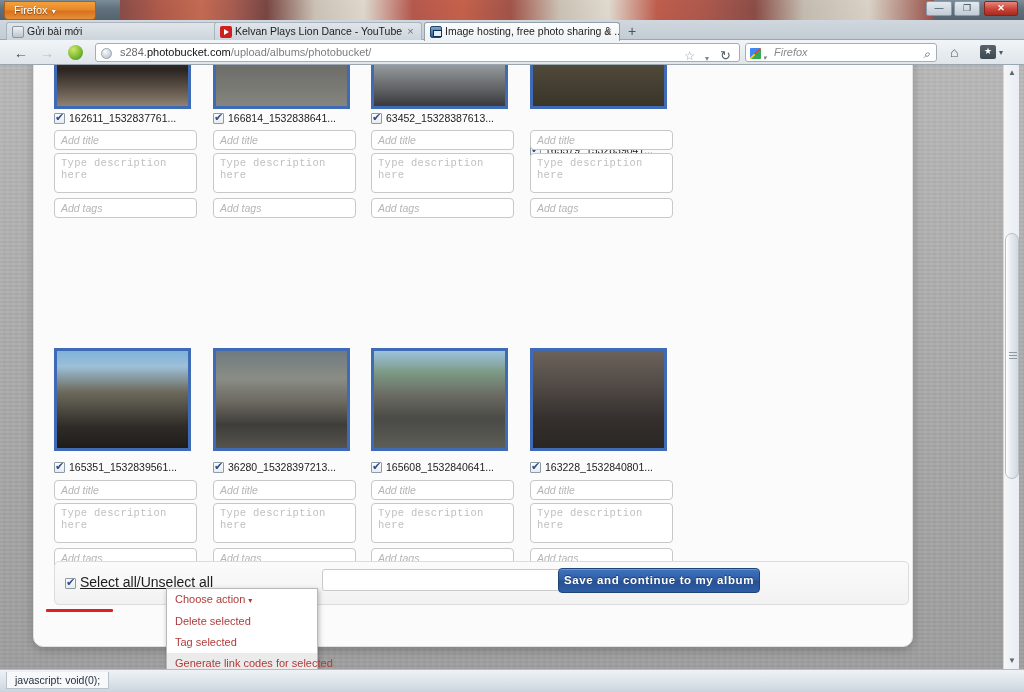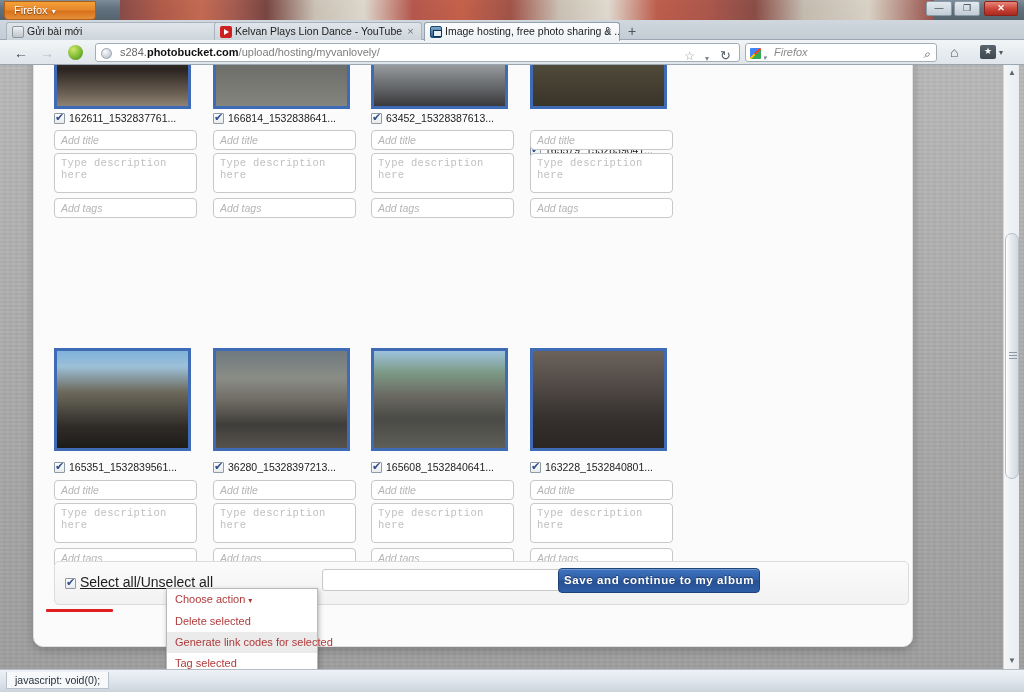--- a/index.html
+++ b/index.html
@@ -130,21 +130,21 @@
     background: #fff; border: 1px solid #a4aeb7; border-radius: 3px;
     font-size: 11px; color: #6a6a6a; line-height: 17px; padding-left: 24px;
     overflow: hidden; white-space: nowrap;
   }
   #urlbar .globe {
     position: absolute; left: 5px; top: 4px; width: 11px; height: 11px;
     border-radius: 50%;
     background: radial-gradient(circle at 35% 30%, #fbfcfd, #c5ced6 70%, #97a3ad 100%);
     border: 1px solid #97a3ad;
   }
-  #urlbar b { color: #111; font-weight: bold; }
+  #urlbar b { color: #111; font-weight: normal; }
   #urlbar .tail { color: #7d7d7d; }
   #url-star { position: absolute; right: 44px; top: 4px; font-size: 12px; color: #9aa4ad; }
   #url-drop { position: absolute; right: 30px; top: 6px; font-size: 8px; color: #7e8890; }
   #url-reload { position: absolute; right: 8px; top: 3px; font-size: 13px; color: #54606a; }
   #searchbar {
     position: absolute; left: 745px; top: 3px; width: 192px; height: 19px;
     background: #fff; border: 1px solid #a4aeb7; border-radius: 3px;
     font-size: 11px; color: #8a8a8a; line-height: 17px; padding-left: 28px; font-style: italic;
   }
   #searchbar .glogo {
@@ -352,21 +352,21 @@
   </div>
 
   <div id="navbar">
     <div class="navicon" id="nav-back">←</div>
     <div class="navicon" id="nav-fwd">→</div>
     <div class="navicon" id="nav-stop">
           <span class="dot"></span>
         </div>
 
     <div id="urlbar">
-      <span class="globe"></span><span>s284.</span><b>photobucket.com</b><span class="tail">/upload/hosting/myvanlovely/</span>
+      <span class="globe"></span><span>s284.</span><b>photobucket.com</b><span class="tail">/upload/albums/photobucket/</span>
       <span id="url-star">☆</span>
       <span id="url-drop">▾</span>
       <span id="url-reload">↻</span>
     </div>
 
     <div id="searchbar">
       <span class="glogo"></span>
       <span class="gcaret">▾</span>
       <span>Firefox</span>
       <span class="mag">⌕</span>
@@ -549,22 +549,22 @@
         <div id="save-btn">Save and continue to my album</div>
       </div>
     </div>
 
     <div id="dropdown">
       <div id="dd-toggle">
         <span>Choose action</span><span class="caret">▾</span>
       </div>
       <div id="dd-sep"></div>
       <div class="dd-item">Delete selected</div>
+      <div class="dd-item">Tag selected</div>
       <div class="dd-item hover">Generate link codes for selected</div>
-      <div class="dd-item">Tag selected</div>
     </div>
 
     <div class="redline" id="redline-selectall"></div>
     <div class="redline" id="redline-choose"></div>
     <div class="redline" id="redline-generate"></div>
   </div>
 
   <div id="vscroll">
     <div class="arrow up">▲</div>
     <div id="vthumb">

